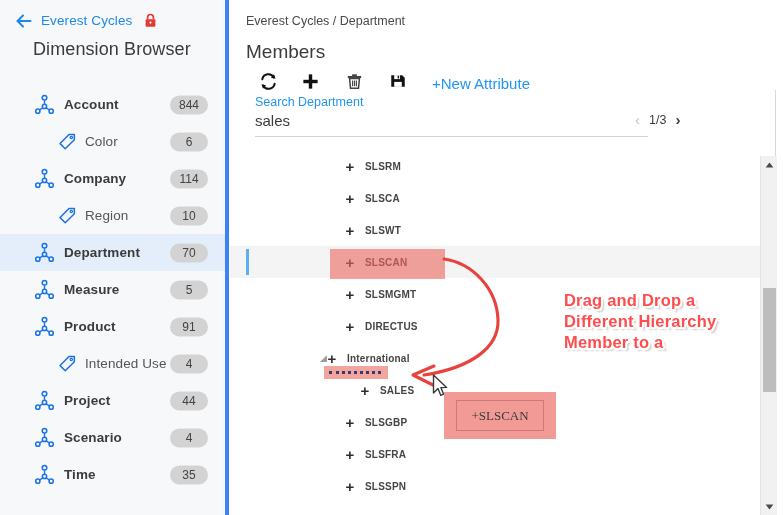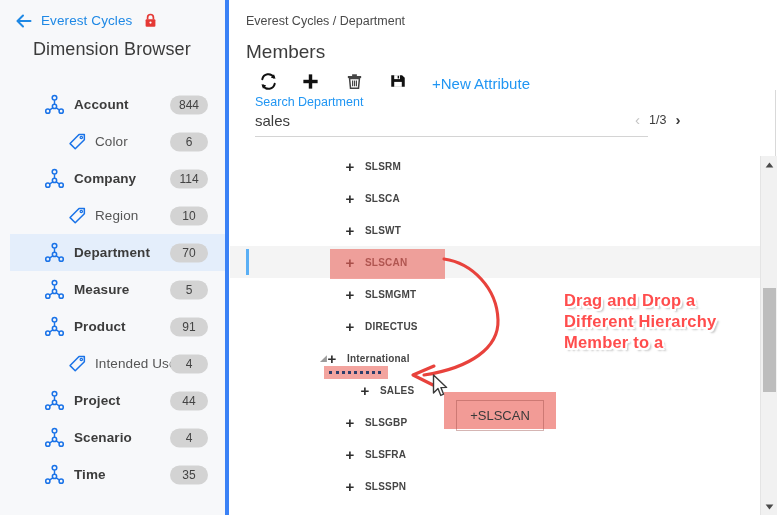--- a/index.html
+++ b/index.html
@@ -21,21 +21,21 @@
   .back-arrow { width: 16px; height: 14px; flex: none; }
   .brand-link {
     color: #1e88e5; font-size: 13.5px; letter-spacing: .1px;
     cursor: pointer; white-space: nowrap;
   }
   .lock-icon { width: 13px; height: 15px; flex: none; margin-left: 3px; }
   #browser-title {
     margin: 11px 0 16px 33px; font-size: 18px; color: #3b3b3b; font-weight: 400;
     letter-spacing: .1px;
   }
-  #dim-list { margin-top: 26px; padding-left: 10px; }
+  #dim-list { margin-top: 26px; }
   .dim-row {
     position: relative; display: flex; align-items: center;
     height: 37px; padding-left: 34px; cursor: pointer;
   }
   .dim-row.sub { padding-left: 58px; }
   .dim-row.selected { background: #e4eefb; }
   .dim-ico { width: 21px; height: 21px; flex: none; margin-right: 9px; }
   .dim-ico.attr { width: 19px; height: 19px; margin-right: 8px; }
   .dim-label { font-size: 13.5px; color: #3c3c3c; font-weight: 700; letter-spacing: .1px; }
   .dim-row.sub .dim-label { font-weight: 400; color: #555; }
@@ -117,22 +117,23 @@
     position: absolute; left: 5px; top: 5px; width: 52px; height: 0;
     border-top: 3px dotted #2c3e6b;
   }
 
   
   .hl-box { position: absolute; background: rgba(233,89,80,.55); pointer-events: none; }
   #hl-slscan { left: 330px; top: 249px; width: 115px; height: 30px; }
 
   
   #drag-ghost {
-    position: absolute; left: 444px; top: 392px; width: 112px; height: 37px;
+    position: absolute; left: 444px; top: 392px; width: 112px; height: 47px;
     background: rgba(233,89,80,.6);
+    font-family: Liberation Serif, serif;
   }
   #drag-ghost .inner {
     position: absolute; left: 12px; top: 8px; width: 88px; height: 31px;
     border: 1px solid rgba(150,70,65,.4);
     display: flex; align-items: center; justify-content: center;
   }
   #drag-ghost .inner span { font-size: 13px; color: #3a3a3a; }
 
   
   #annotation {

